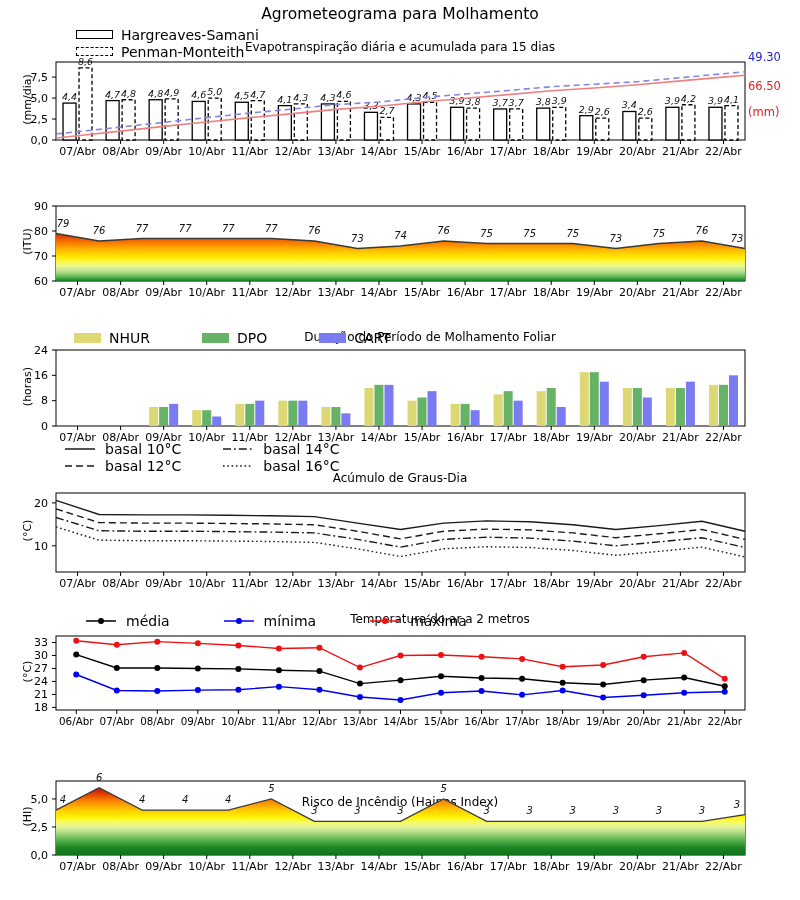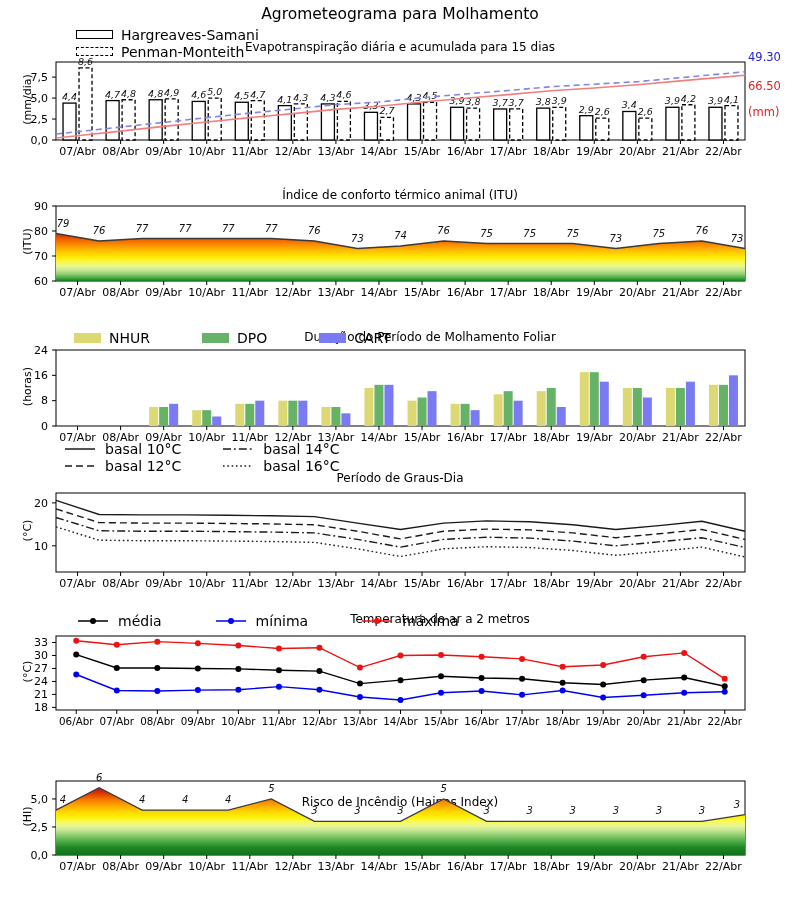--- a/index.html
+++ b/index.html
@@ -152,21 +152,20 @@
         </g>
         <polyline points="56.0,109.0 77.5,106.7 120.6,102.1 163.7,97.4 206.7,92.6 249.8,88.1 292.8,84.0 335.9,79.6 379.0,77.0 422.0,72.7 465.1,69.0 508.2,65.5 551.2,61.7 594.3,59.2 637.3,56.7 680.4,52.7 723.5,48.7 745.0,46.8" fill="none" stroke="#8585e8" stroke-width="1.6" stroke-dasharray="6,4"></polyline>
         <polyline points="56.0,113.0 77.5,110.7 120.6,106.1 163.7,101.4 206.7,97.0 249.8,92.6 292.8,88.6 335.9,84.4 379.0,81.2 422.0,77.0 465.1,73.2 508.2,69.6 551.2,65.8 594.3,63.0 637.3,59.7 680.4,55.9 723.5,52.1 745.0,50.2" fill="none" stroke="#f08080" stroke-width="1.6"></polyline>
       </svg>
     <div class="rlab" style="top:50px;color:#2222cc;">49.30</div>
     <div class="rlab" style="top:79px;color:#dd2222;">66.50</div>
     <div class="rlab" style="top:105px;color:#dd2222;">(mm)</div>
   </div>
 
   <div class="sect">
-    <div class="ctitle" style="top:188px;">Índice de conforto térmico animal (ITU)</div>
     <div class="ylab" style="top:235px;">(ITU)</div>
     <svg class="plot" width="800" height="112" style="top: 195px;">
         <g>
           <rect x="56" y="11" width="689" height="75" fill="none" stroke="#000" stroke-width="1"></rect>
           <line x1="77.53125" x2="77.53125" y1="86" y2="90" stroke="#000" stroke-width="1"></line>
           <text x="77.53125" y="101" font-size="11" fill="#000" text-anchor="middle" font-family="&quot;DejaVu Sans&quot;,&quot;Liberation Sans&quot;,sans-serif">07/Abr</text>
           <line x1="120.59375" x2="120.59375" y1="86" y2="90" stroke="#000" stroke-width="1"></line>
           <text x="120.59375" y="101" font-size="11" fill="#000" text-anchor="middle" font-family="&quot;DejaVu Sans&quot;,&quot;Liberation Sans&quot;,sans-serif">08/Abr</text>
           <line x1="163.65625" x2="163.65625" y1="86" y2="90" stroke="#000" stroke-width="1"></line>
           <text x="163.65625" y="101" font-size="11" fill="#000" text-anchor="middle" font-family="&quot;DejaVu Sans&quot;,&quot;Liberation Sans&quot;,sans-serif">09/Abr</text>
@@ -350,21 +349,21 @@
           <rect x="556.71875" y="79" width="9" height="19" fill="#7a7af2" stroke="none"></rect>
           <rect x="599.78125" y="53.666666666666664" width="9" height="44.333333333333336" fill="#7a7af2" stroke="none"></rect>
           <rect x="642.84375" y="69.5" width="9" height="28.5" fill="#7a7af2" stroke="none"></rect>
           <rect x="685.90625" y="53.666666666666664" width="9" height="44.333333333333336" fill="#7a7af2" stroke="none"></rect>
           <rect x="728.96875" y="47.333333333333336" width="9" height="50.666666666666664" fill="#7a7af2" stroke="none"></rect>
         </g>
       </svg>
   </div>
 
   <div class="sect">
-    <div class="ctitle" style="top:471px;">Período de Graus-Dia</div>
+    <div class="ctitle" style="top:471px;">Acúmulo de Graus-Dia</div>
     <div class="ylab" style="top:524px;">(°C)</div>
     <div class="legend lg-grid" style="left:63px;top:440px;">
         <div class="li">
           <svg width="34" height="10">
             <line x1="2" y1="5" x2="32" y2="5" stroke="#1a1a1a" stroke-width="1.5"></line>
           </svg>
           <span>basal 10°C</span>
         </div>
         <div class="li">
           <svg width="34" height="10">
@@ -436,21 +435,21 @@
         </g>
         <g>
           <polyline points="56.0,71.9 99.1,85.2 142.1,85.7 185.2,85.7 228.3,86.1 271.3,86.5 314.4,87.4 357.4,93.8 400.5,101.5 443.6,93.8 486.6,91.7 529.7,92.5 572.8,95.5 615.8,100.3 658.9,96.4 701.9,92.1 745.0,102.0" fill="none" stroke="#1a1a1a" stroke-width="1.4" stroke-dasharray="1.6,2.7"></polyline>
         </g>
       </svg>
   </div>
 
   <div class="sect">
     <div class="ctitle" style="top:612px;padding-left:80px;width:720px;">Temperatura do ar a 2 metros</div>
     <div class="ylab" style="top:665px;">(°C)</div>
-    <div class="legend lg-row" style="left:76px;top:612px;gap:52px;">
+    <div class="legend lg-row" style="left:84px;top:612px;gap:52px;">
         <div class="li">
           <svg width="34" height="10">
             <line x1="2" y1="5" x2="32" y2="5" stroke="#000000" stroke-width="1.5"></line>
             <circle cx="17" cy="5" r="3" fill="#000000"></circle>
           </svg>
           <span>média</span>
         </div>
         <div class="li">
           <svg width="34" height="10">
             <line x1="2" y1="5" x2="32" y2="5" stroke="#0000f0" stroke-width="1.5"></line>

